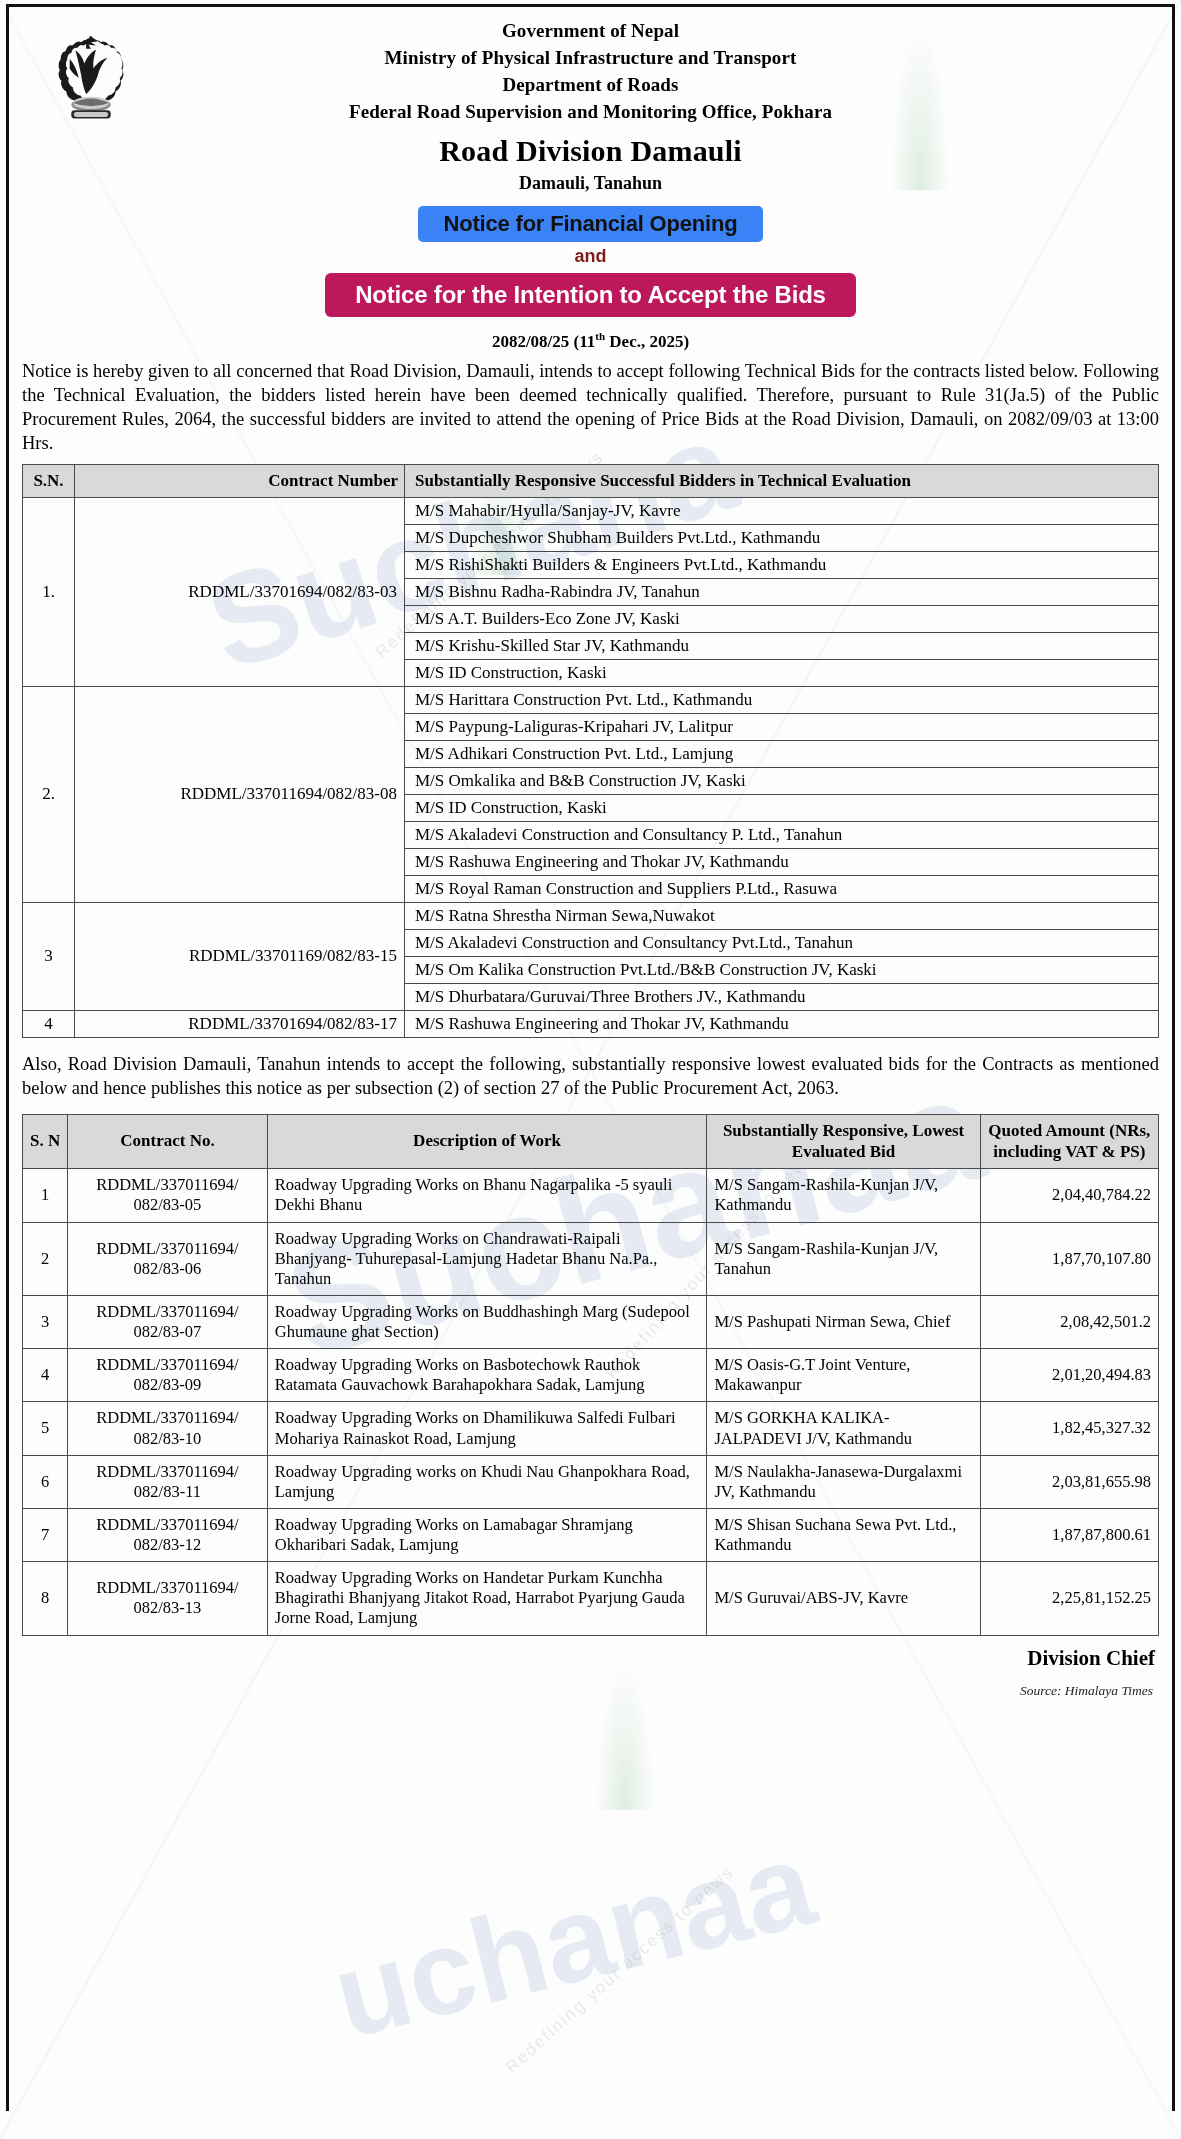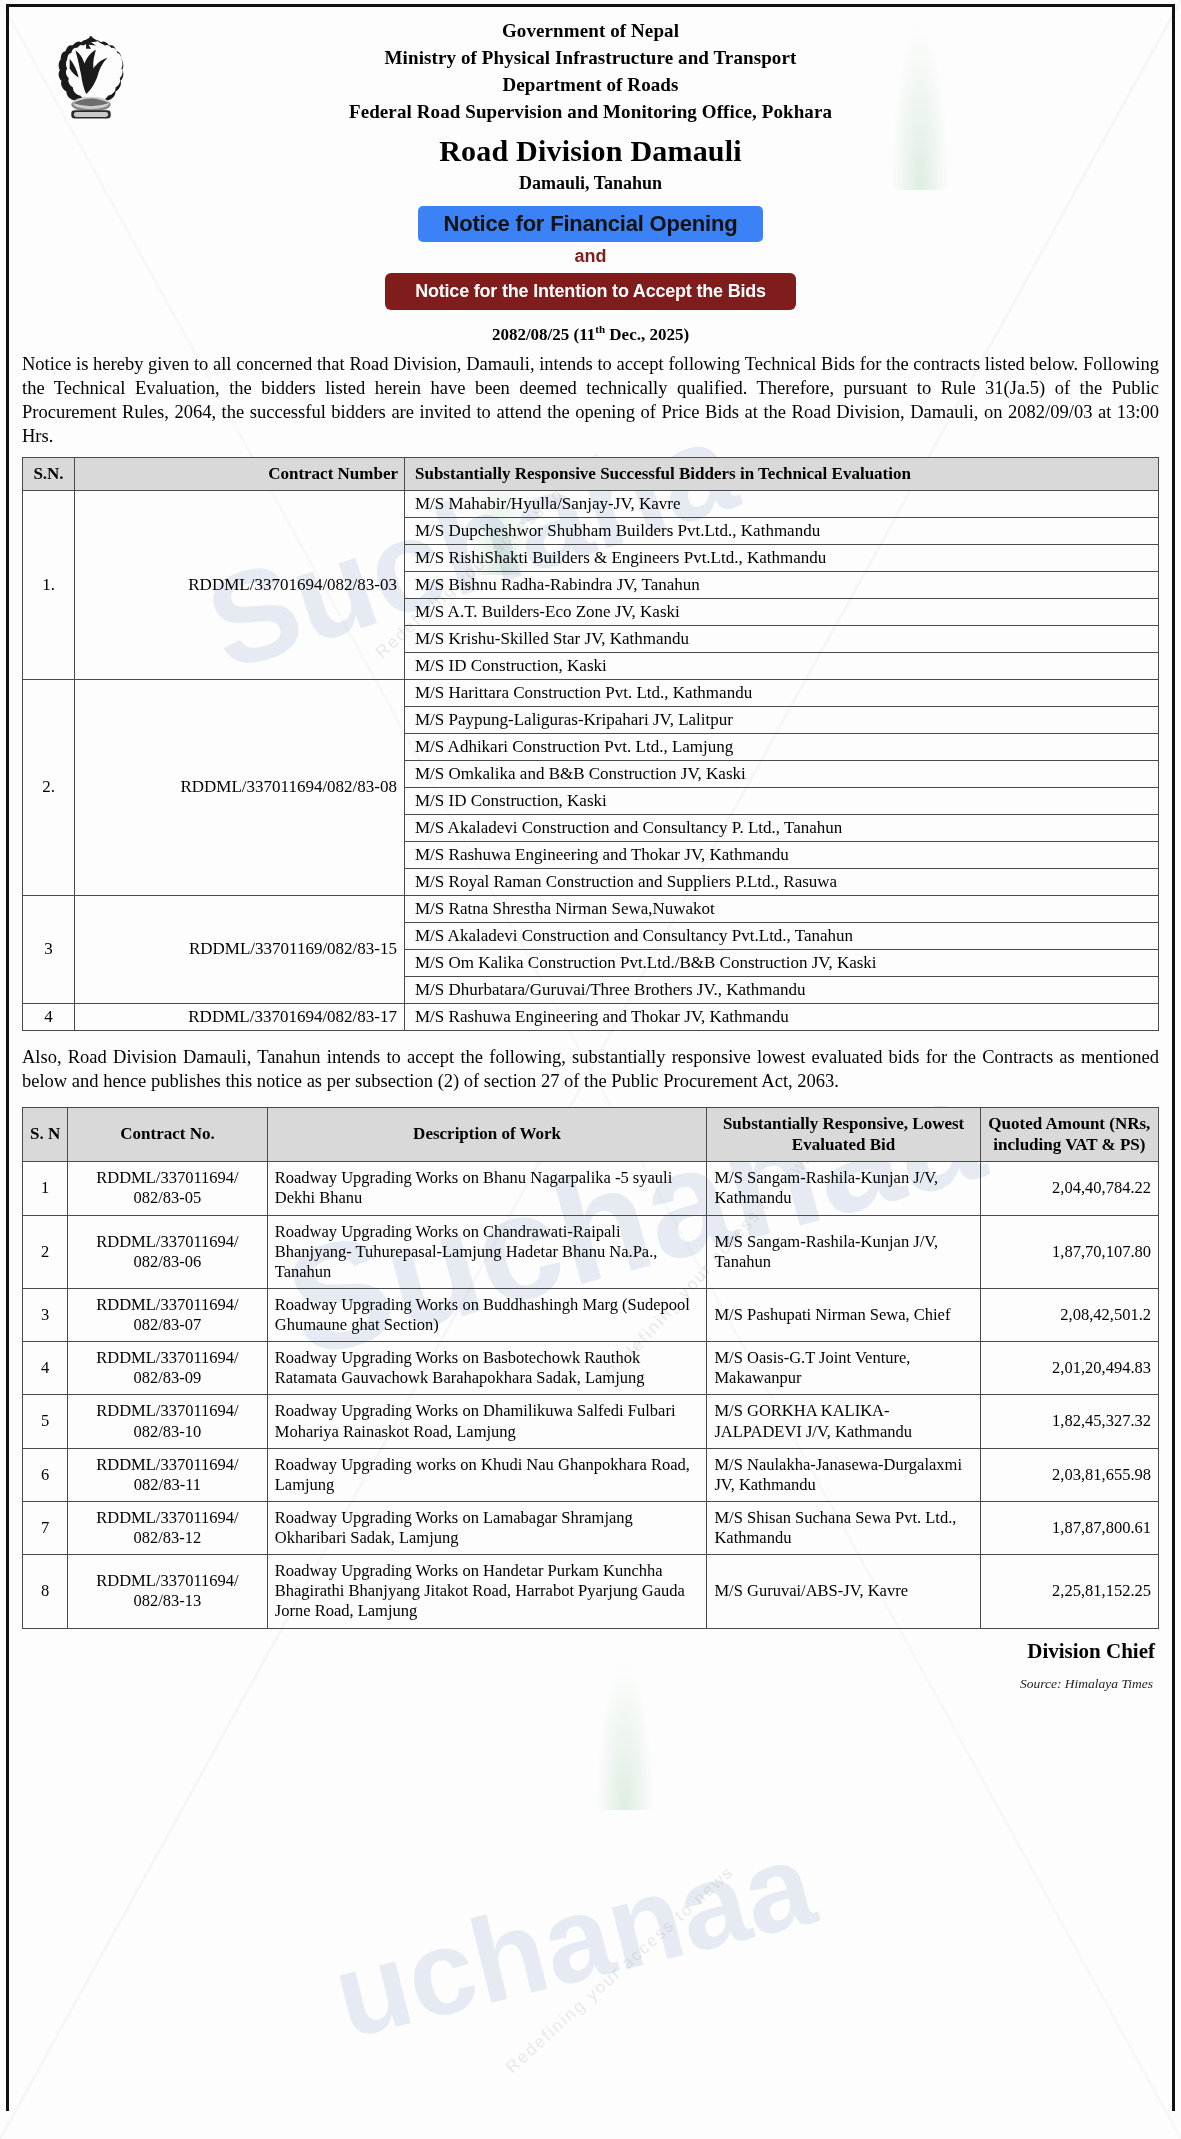--- a/index.html
+++ b/index.html
@@ -74,25 +74,25 @@
     font-size: 22px;
     padding: 5px 26px;
     border-radius: 5px;
     letter-spacing: -.2px;
   }
   .banner-and {
     font-family: "Liberation Sans", sans-serif;
     font-weight: bold; font-size: 18px; margin: 4px 0 6px 0; color:#7f1d1d;
   }
   .banner-dark {
-    background: #7f1d1d;
+    background: #be185d;
     color: #ffffff;
     font-family: "Liberation Sans", sans-serif;
     font-weight: bold;
-    font-size: 18px;
+    font-size: 24px;
     padding: 8px 30px;
     border-radius: 6px;
     letter-spacing: -.2px;
   }
   .notice-date {
     text-align: center; font-weight: bold; font-size: 17px; margin-top: 13px;
   }
   .notice-date sup { font-size: 11px; }
 
   

